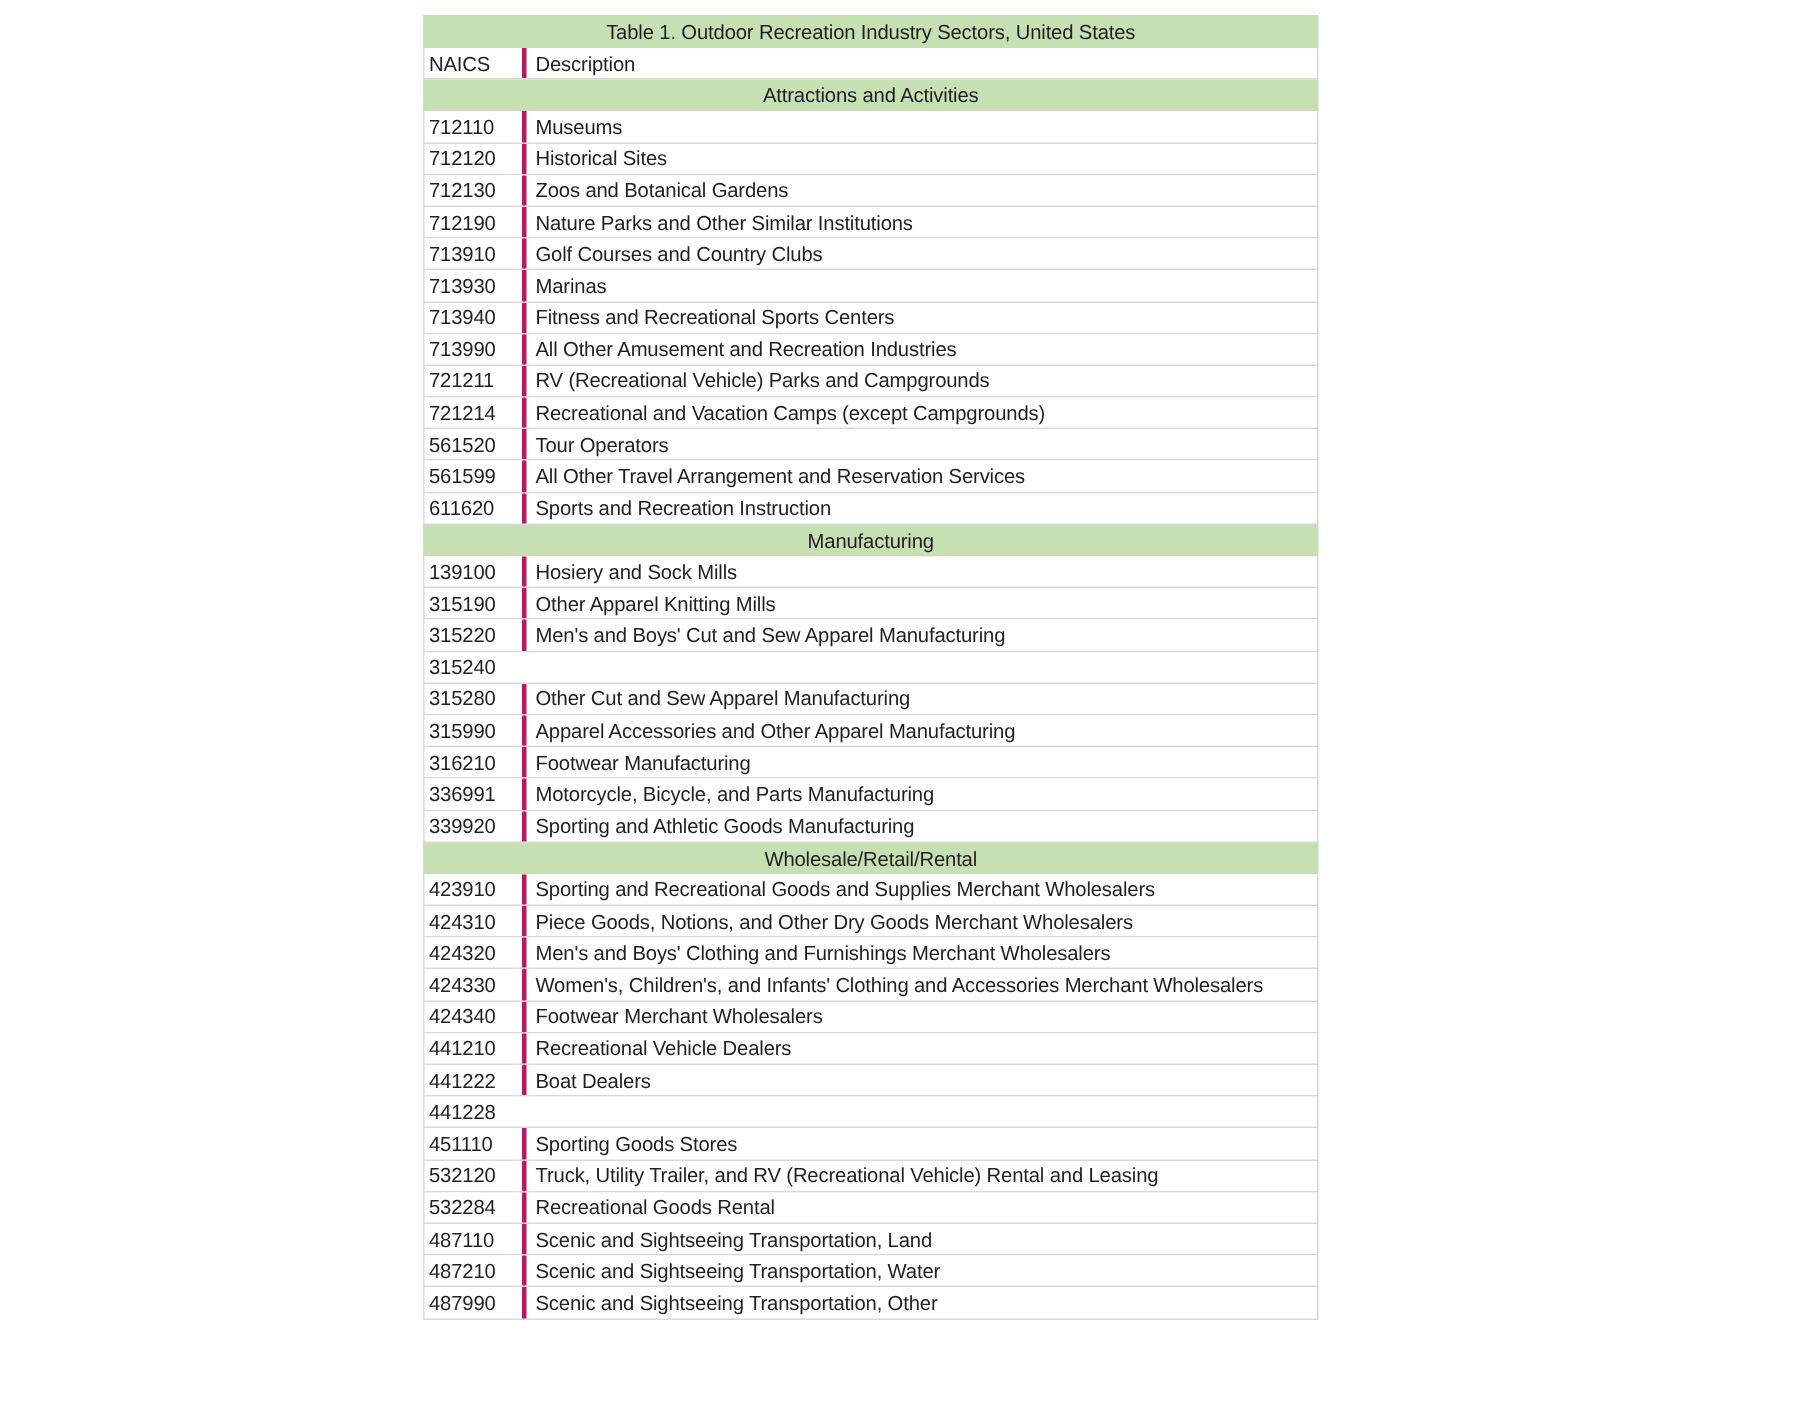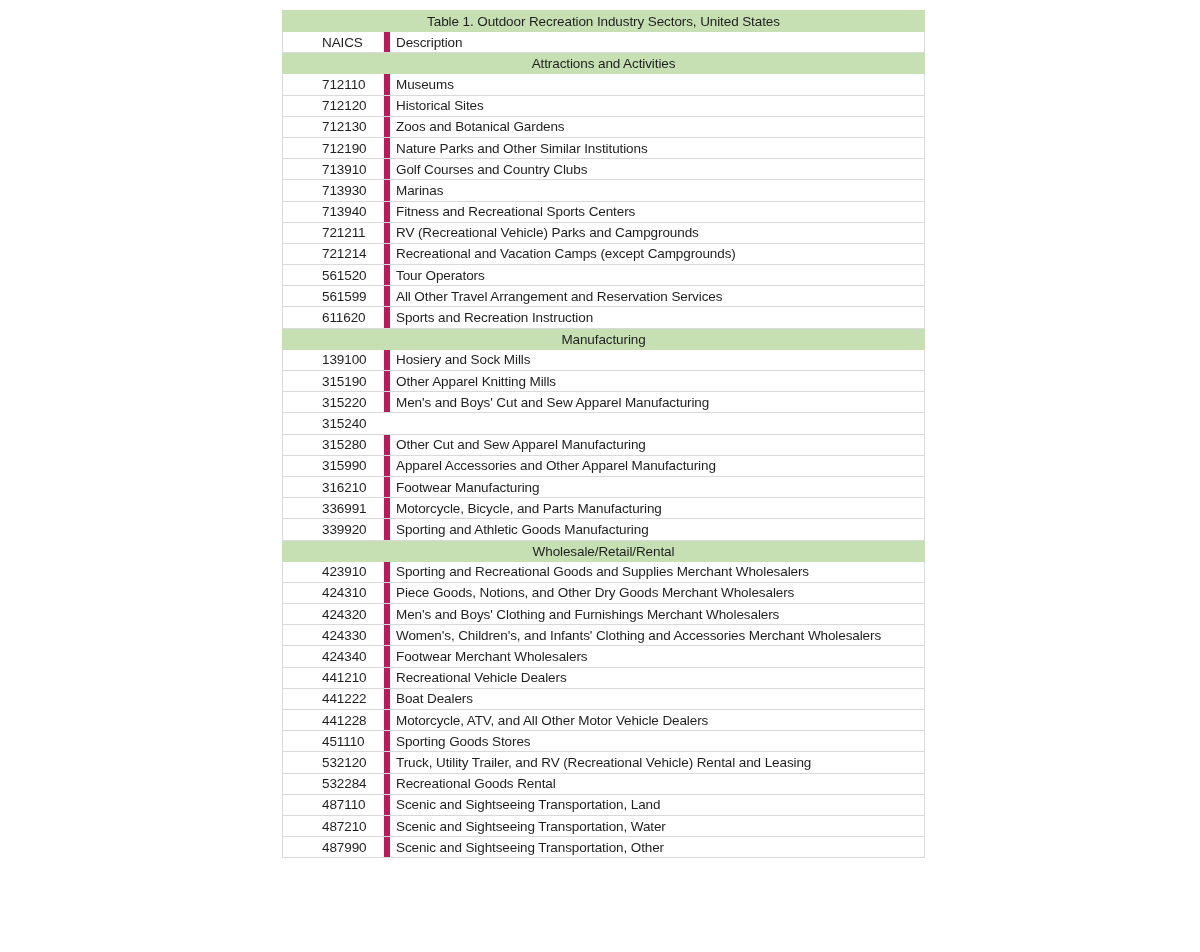--- a/index.html
+++ b/index.html
@@ -7,21 +7,21 @@
     padding: 0;
     background: #ffffff;
     width: 1200px;
     height: 952px;
     font-family: "Liberation Sans", sans-serif;
   }
   .naics-table {
     position: absolute;
     left: 282px;
     top: 10px;
-    width: 643px;
+    width: 597px;
     color: #1f1f1f;
     font-size: 13.5px;
     letter-spacing: -0.1px;
   }
   .row {
     display: flex;
     height: 21.2px;
     box-sizing: border-box;
     align-items: center;
     background: #ffffff;
@@ -32,38 +32,37 @@
     text-align: center;
   }
   .title-row {
     height: 22px;
   }
   .colhead-row,
   .data-row {
     border-left: 1px solid #d9d9d9;
     border-right: 1px solid #d9d9d9;
     border-bottom: 1px solid #d9d9d9;
-    padding-left: 36px;
   }
   .cell {
     box-sizing: border-box;
     height: 100%;
     display: flex;
     align-items: center;
     overflow: hidden;
     white-space: nowrap;
   }
   .cell.code {
     width: 65px;
     flex: 0 0 65px;
     padding-left: 3px;
   }
   .cell.desc {
     flex: 1;
-    border-left: 6px solid #be185d;
+    border-left: 3px solid #be185d;
     padding-left: 6px;
   }
 </style>
 </head>
 <body>
 
 <div class="naics-table">
   <div class="row green title-row">Table 1. Outdoor Recreation Industry Sectors, United States</div>
   <div class="row colhead-row">
     <div class="cell code">NAICS</div>
@@ -93,20 +92,24 @@
       </div>
       <div class="row data-row">
         <div class="cell code">713930</div>
         <div class="cell desc">Marinas</div>
       </div>
       <div class="row data-row">
         <div class="cell code">713940</div>
         <div class="cell desc">Fitness and Recreational Sports Centers</div>
       </div>
       <div class="row data-row">
+        <div class="cell code">713990</div>
+        <div class="cell desc">All Other Amusement and Recreation Industries</div>
+      </div>
+      <div class="row data-row">
         <div class="cell code">721211</div>
         <div class="cell desc">RV (Recreational Vehicle) Parks and Campgrounds</div>
       </div>
       <div class="row data-row">
         <div class="cell code">721214</div>
         <div class="cell desc">Recreational and Vacation Camps (except Campgrounds)</div>
       </div>
       <div class="row data-row">
         <div class="cell code">561520</div>
         <div class="cell desc">Tour Operators</div>
@@ -179,21 +182,20 @@
       <div class="row data-row">
         <div class="cell code">441210</div>
         <div class="cell desc">Recreational Vehicle Dealers</div>
       </div>
       <div class="row data-row">
         <div class="cell code">441222</div>
         <div class="cell desc">Boat Dealers</div>
       </div>
       <div class="row data-row">
         <div class="cell code">441228</div>
-        <div class="cell desc">Motorcycle, ATV, and All Other Motor Vehicle Dealers</div>
       </div>
       <div class="row data-row">
         <div class="cell code">451110</div>
         <div class="cell desc">Sporting Goods Stores</div>
       </div>
       <div class="row data-row">
         <div class="cell code">532120</div>
         <div class="cell desc">Truck, Utility Trailer, and RV (Recreational Vehicle) Rental and Leasing</div>
       </div>
       <div class="row data-row">

